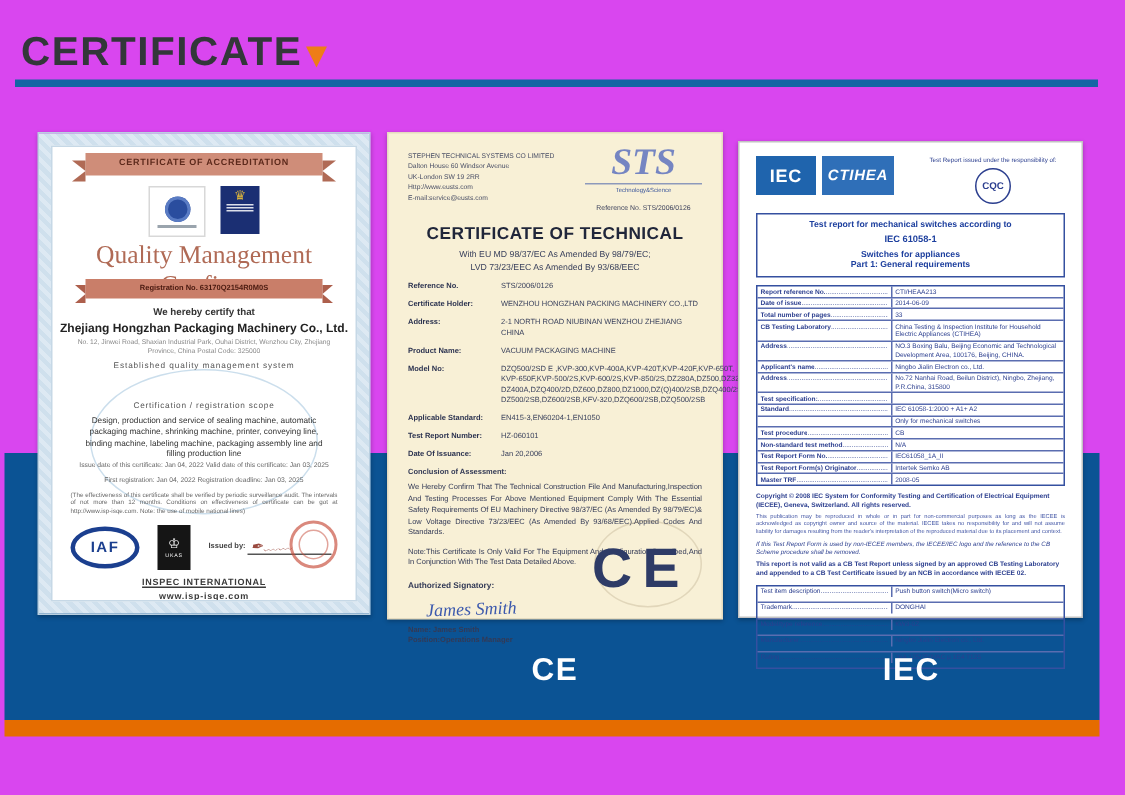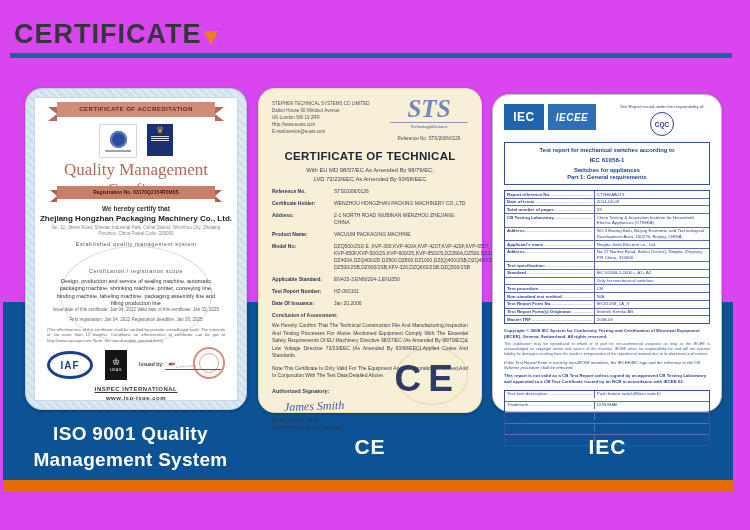--- a/index.html
+++ b/index.html
@@ -17,21 +17,21 @@
   
   .navy{position:absolute;left:3px;top:302px;width:730px;height:178px;background:#0b5394;z-index:1;}
   .orange{position:absolute;left:3px;top:480px;width:730px;height:11px;background:#e56c00;z-index:1;}
   .band-label{position:absolute;top:413px;height:67px;z-index:3;display:flex;
               align-items:center;justify-content:center;color:#fff;text-align:center;}
   .bl-left{left:3px;width:255px;font-size:19px;font-weight:600;line-height:1.35;letter-spacing:.3px;}
   .bl-mid{left:258px;width:224px;font-size:21px;font-weight:bold;letter-spacing:1px;}
   .bl-right{left:482px;width:251px;font-size:21px;font-weight:bold;letter-spacing:1px;}
 
   
-  .cert{position:absolute;z-index:2;box-shadow:0 1px 3px rgba(0,0,0,.28);border-radius:17px;}
+  .cert{position:absolute;z-index:2;box-shadow:0 1px 3px rgba(0,0,0,.28);}
 
   
   .cert-left{left:25px;top:88px;width:222px;height:322px;box-sizing:border-box;padding:8px;
              background:repeating-linear-gradient(45deg,#cfe0ed 0,#cfe0ed 3px,#dde9f3 3px,#dde9f3 6px);
              border:1px solid #b9cfe0;}
   .iso-inner{position:relative;width:100%;height:100%;background:#fff;
              border:1px solid #c6d8e6;box-sizing:border-box;text-align:center;overflow:hidden;}
   .iso-wm{position:absolute;left:50%;top:148px;width:150px;height:95px;transform:translateX(-50%);
           border:1px solid rgba(160,195,220,.55);border-radius:50%;}
   .iso-banner{position:absolute;left:50%;top:4px;transform:translateX(-50%);width:158px;height:15px;
@@ -163,21 +163,20 @@
 <body>
 
 <div class="page">
 
   <div class="hdr-title">CERTIFICATE</div>
   <div class="hdr-tri"></div>
   <div class="hdr-rule"></div>
 
   <div class="navy"></div>
   <div class="orange"></div>
-  <div class="band-label bl-left">ISO 9001 Quality Management System</div>
   <div class="band-label bl-mid">CE</div>
   <div class="band-label bl-right">IEC</div>
 
   <div class="cert cert-left">
     <div class="iso-inner">
       <div class="iso-wm"></div>
       <div class="iso-banner">CERTIFICATE OF ACCREDITATION</div>
       <div class="iso-logos">
         <div class="iso-globe-box">
           <div class="iso-globe"></div>
@@ -284,21 +283,21 @@
       <div class="ce-name">Name: James Smith</div>
       <div class="ce-name">Position:Operations Manager</div>
     </div>
     <div class="ce-mark-seal"></div>
     <div class="ce-mark">CE</div>
   </div>
 
   <div class="cert cert-right">
     <div class="iec-logos">
       <div class="iec-box">IEC</div>
-      <div class="iecee-box">IECEE</div>
+      <div class="iecee-box">CTIHEA</div>
       <div class="iec-right">
         <div class="iec-resp">Test Report issued under the responsibility of:</div>
         <div class="cqc-seal">CQC</div>
       </div>
     </div>
     <div class="iec-head">
       <div class="iec-h1">Test report for mechanical switches according to</div>
       <div class="iec-h2">IEC 61058-1</div>
       <div class="iec-h3">Switches for appliances</div>
       <div class="iec-h4">Part 1: General requirements</div>

